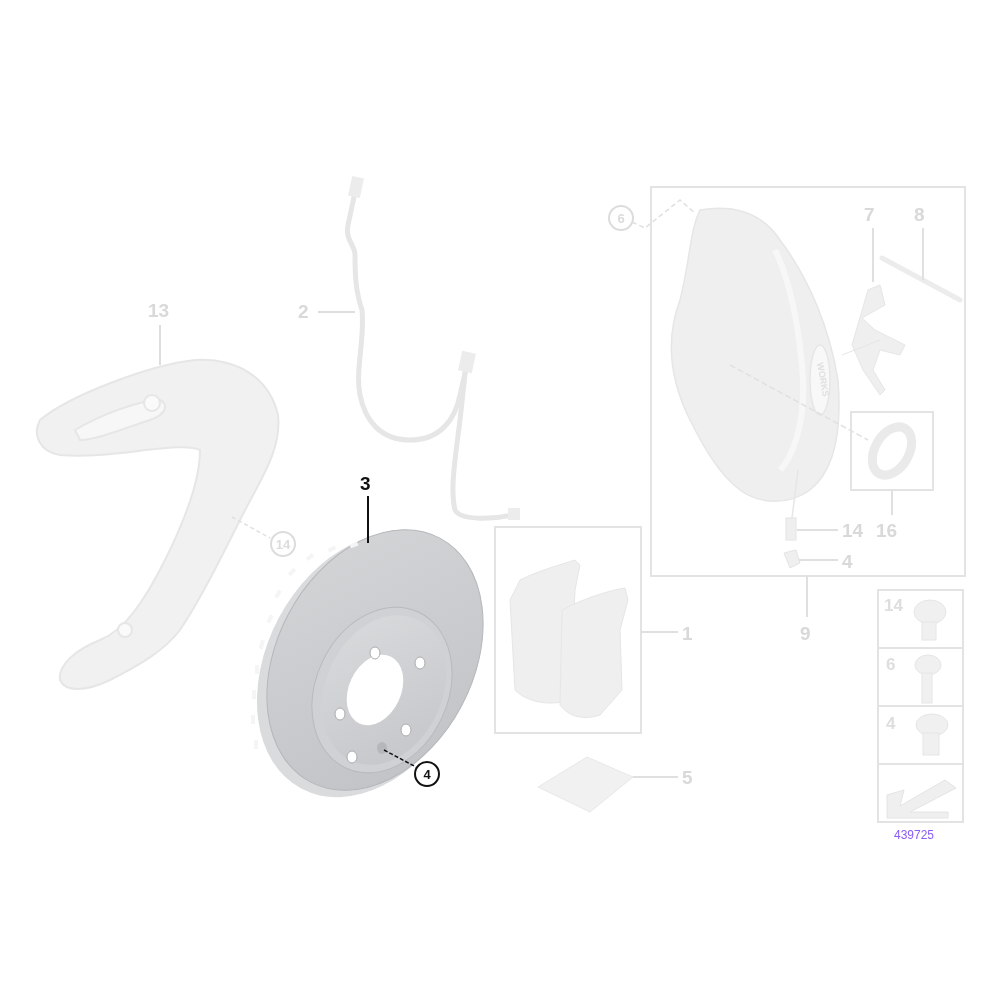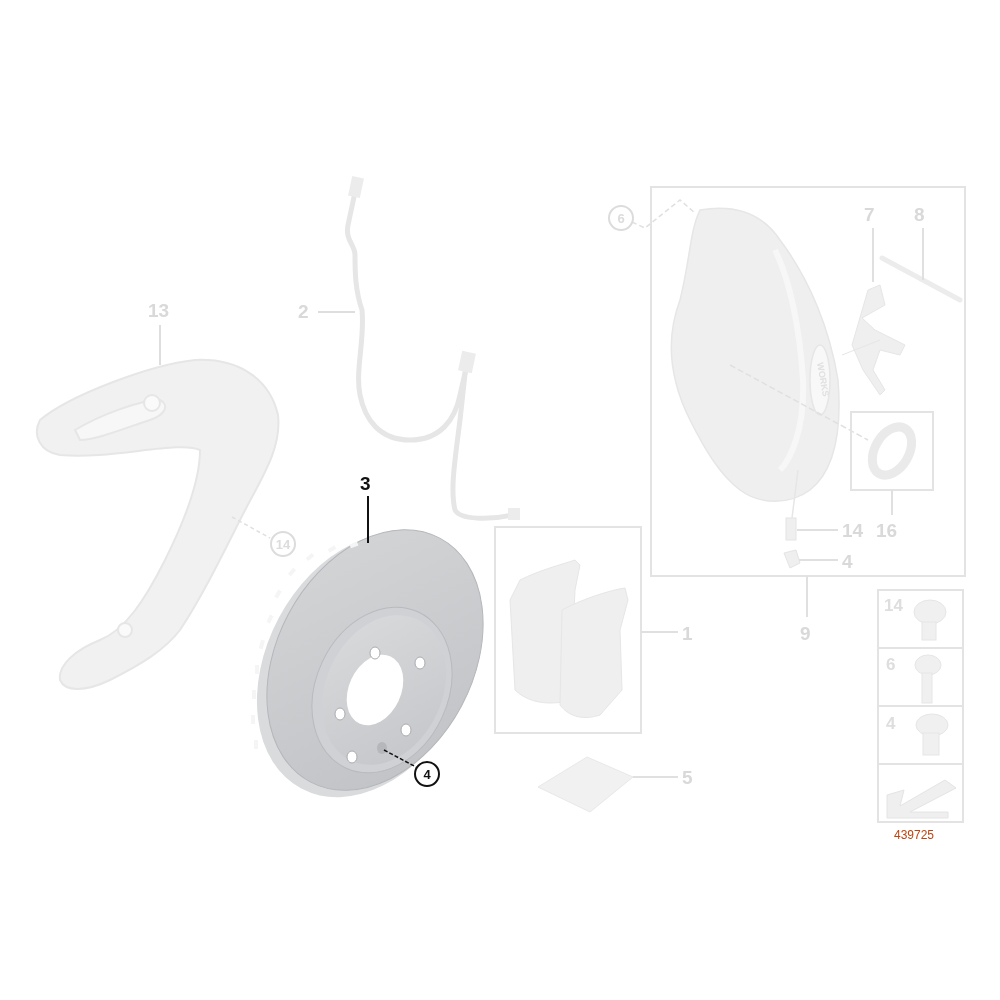--- a/index.html
+++ b/index.html
@@ -7,21 +7,21 @@
          font-family:"Liberation Sans", "DejaVu Sans", sans-serif; }
   #diagram { position:absolute; left:0; top:0; width:1000px; height:1000px; }
   .lbl { position:absolute; font-weight:bold; font-size:19px; color:#d9d9d9;
          font-family:"Liberation Sans", sans-serif; line-height:1; cursor:pointer; }
   .lbl.active { color:#111111; }
   .circ { position:absolute; width:22px; height:22px; border:2px solid #dcdcdc;
           border-radius:50%; font-weight:bold; font-size:13px; color:#dcdcdc;
           display:flex; align-items:center; justify-content:center; background:#fff;
           font-family:"Liberation Sans", sans-serif; cursor:pointer; }
   .circ.active { border-color:#111; color:#111; }
-  .ref { position:absolute; font-size:12px; color:#c2410c;
+  .ref { position:absolute; font-size:12px; color:#8b5cf6;
          font-family:"Liberation Sans", sans-serif; }
   .sidebox-num { position:absolute; font-weight:bold; font-size:17px; color:#dedede;
                  font-family:"Liberation Sans", sans-serif; }
 </style>
 </head>
 <body>
 
 <svg id="diagram" viewBox="0 0 1000 1000" xmlns="http://www.w3.org/2000/svg">
   <defs>
     <linearGradient id="discGrad" x1="0" y1="0" x2="1" y2="1">

